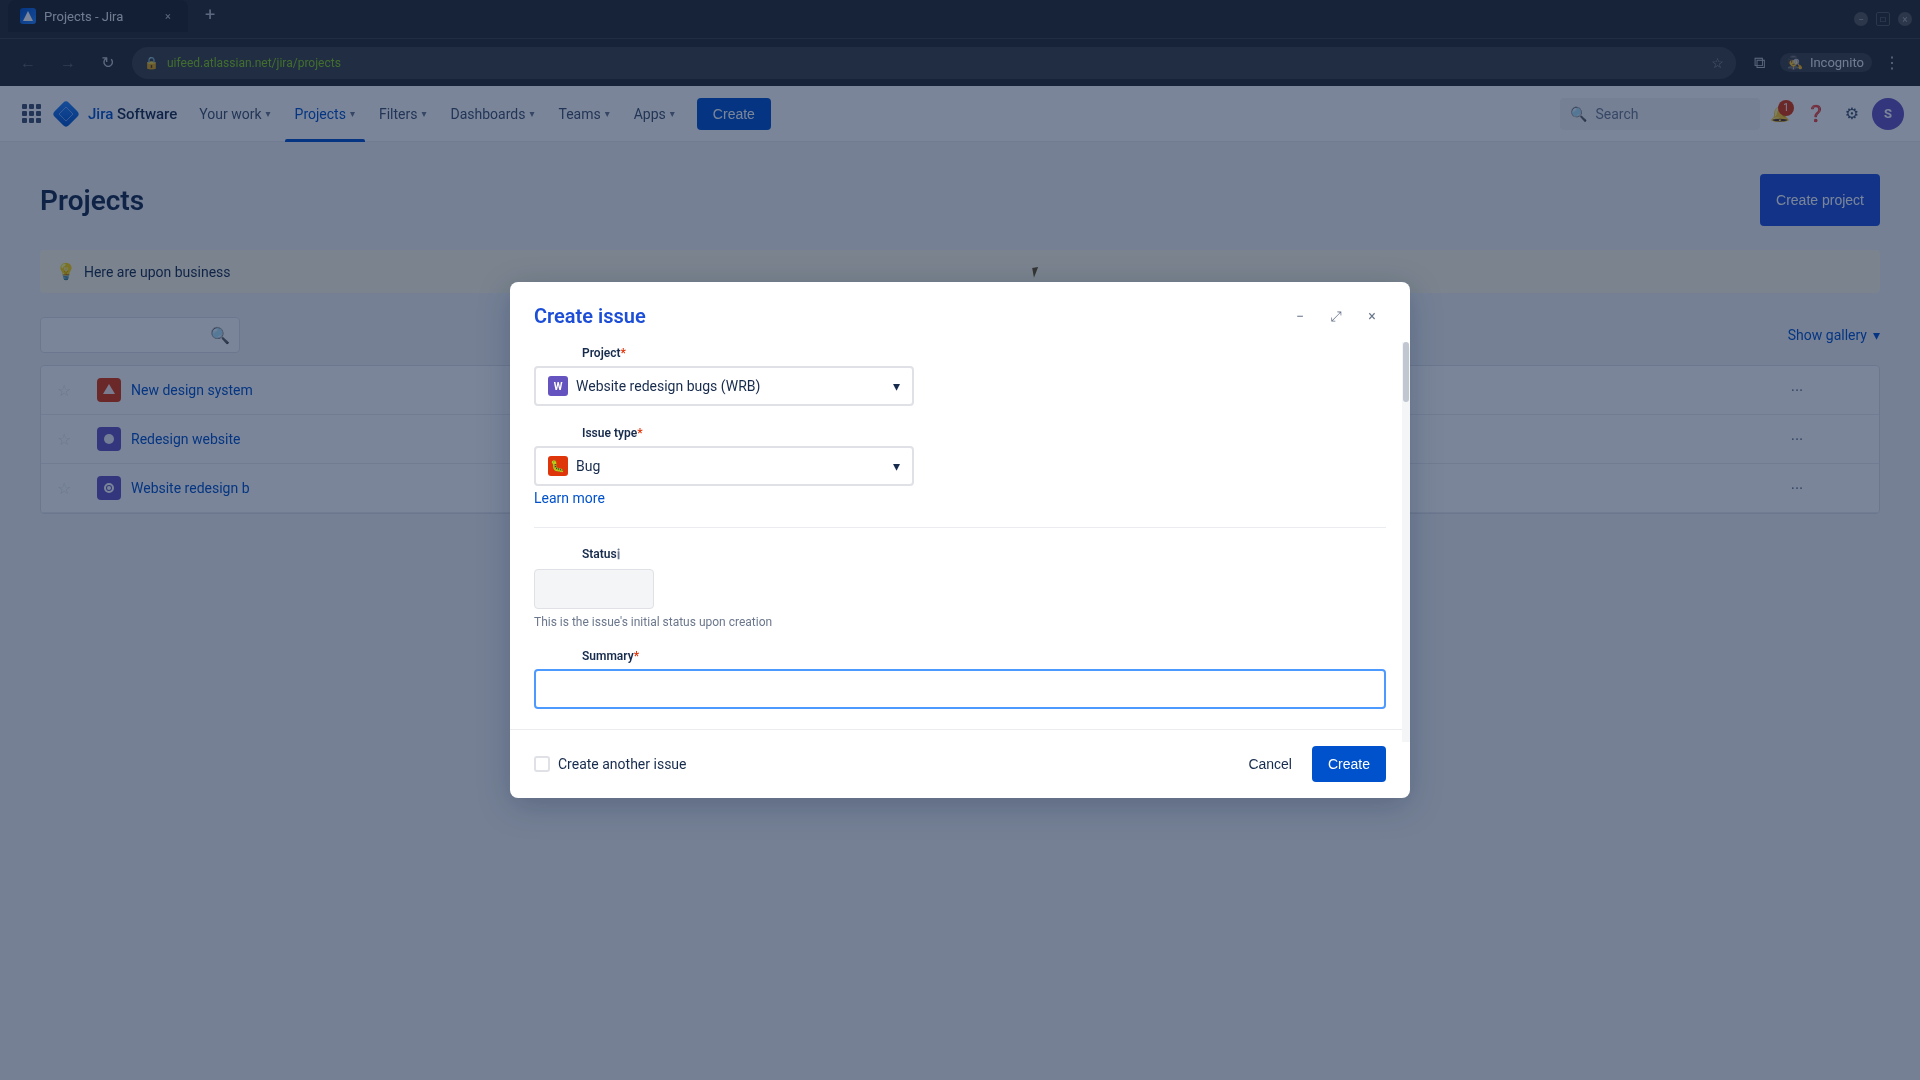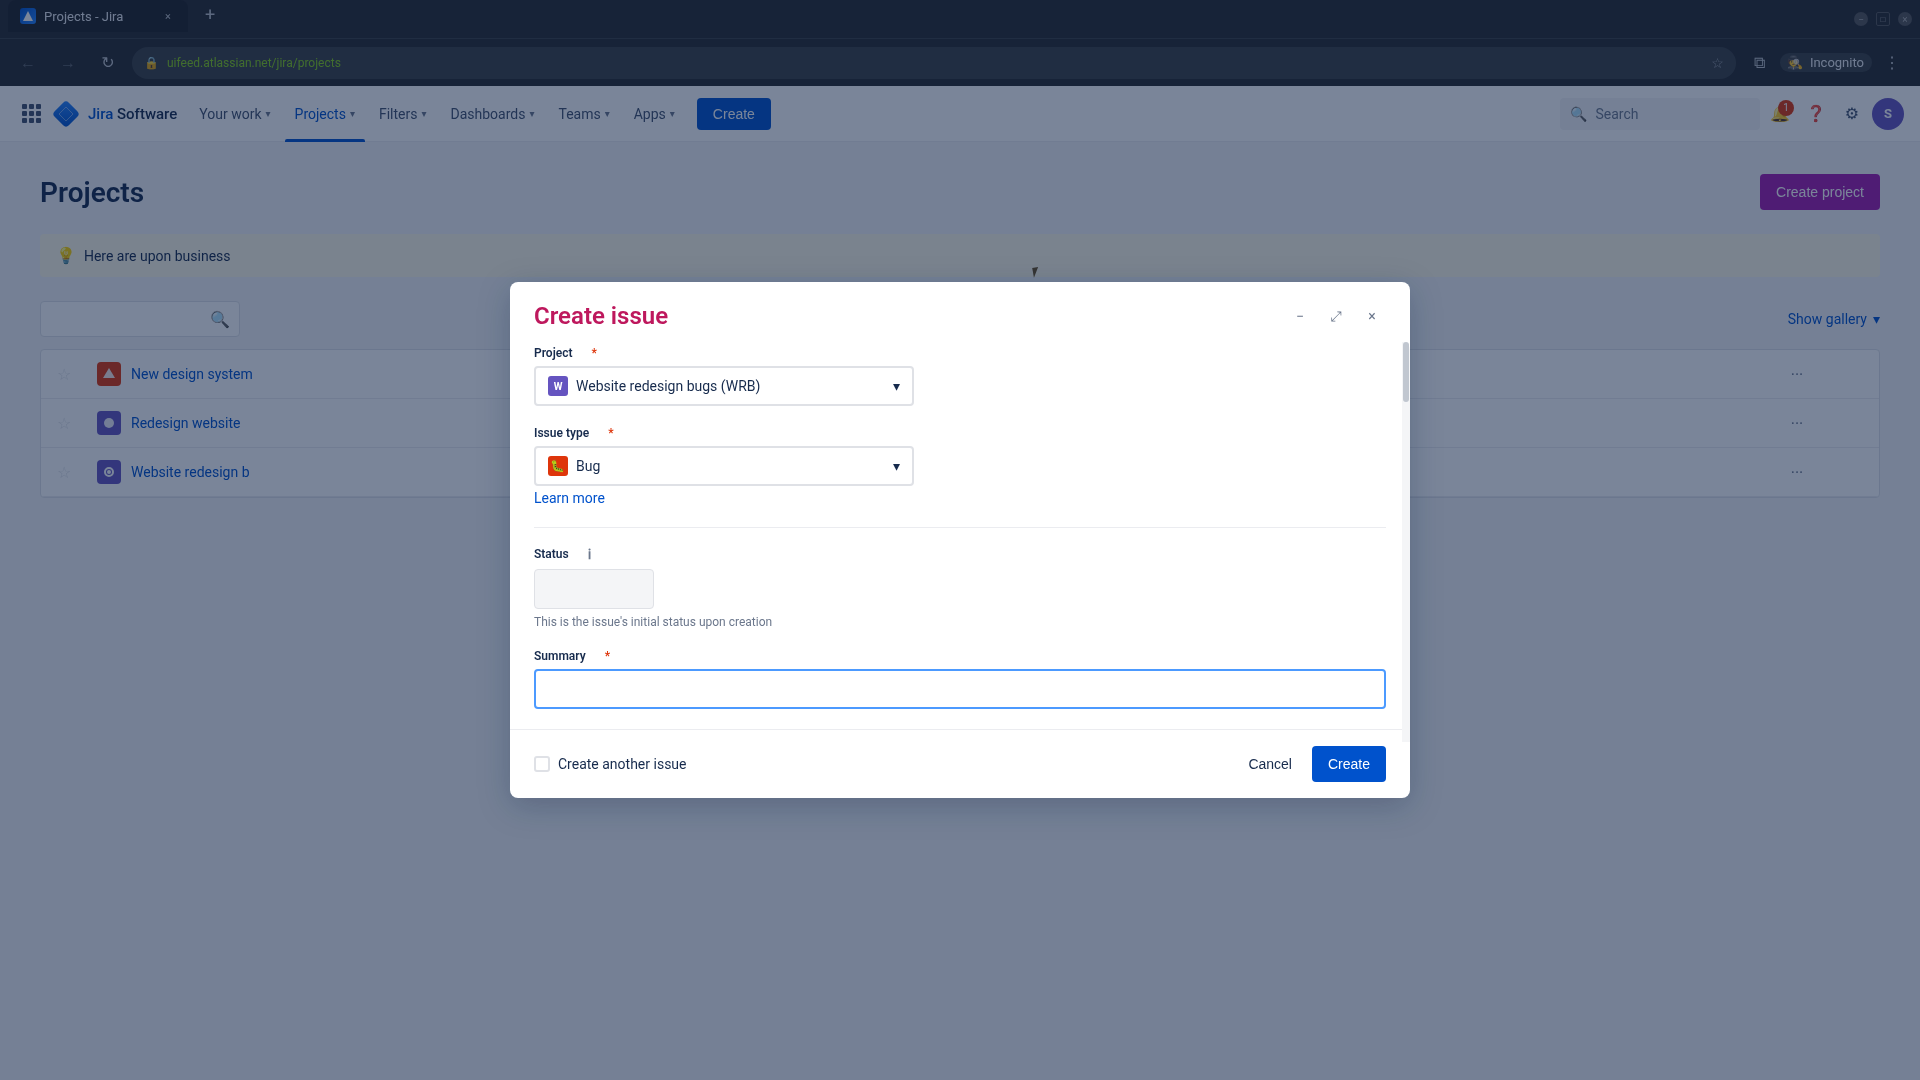--- a/index.html
+++ b/index.html
@@ -337,26 +337,26 @@
       margin-bottom: 24px;
     }
 
     .page-title {
       font-size: 28px;
       font-weight: 600;
       color: #172b4d;
     }
 
     .create-project-btn {
-      background: #a21caf;
+      background: #1d4ed8;
       color: white;
       border: none;
       border-radius: 4px;
       padding: 0 16px;
-      height: 36px;
+      height: 52px;
       font-size: 14px;
       font-weight: 500;
       cursor: pointer;
     }
 
     
     .alert-banner {
       background: #fffae6;
       border-radius: 4px;
       padding: 12px 16px;
@@ -472,23 +472,23 @@
 
     .modal-header {
       display: flex;
       align-items: center;
       justify-content: space-between;
       padding: 20px 24px 16px;
       flex-shrink: 0;
     }
 
     .modal-title {
-      font-size: 24px;
+      font-size: 20px;
       font-weight: 600;
-      color: #be185d;
+      color: #1d4ed8;
     }
 
     .modal-controls {
       display: flex;
       align-items: center;
       gap: 8px;
     }
 
     .modal-ctrl-btn {
       width: 28px;
@@ -546,21 +546,22 @@
       margin-bottom: 20px;
     }
 
     .form-label {
       font-size: 12px;
       font-weight: 600;
       color: #172b4d;
       margin-bottom: 6px;
       display: flex;
       align-items: center;
-      gap: 19px;
+      gap: 0;
+      margin-left: 48px;
     }
 
     .required-star {
       color: #de350b;
     }
 
     .info-icon {
       color: #6b778c;
       font-size: 14px;
     }

